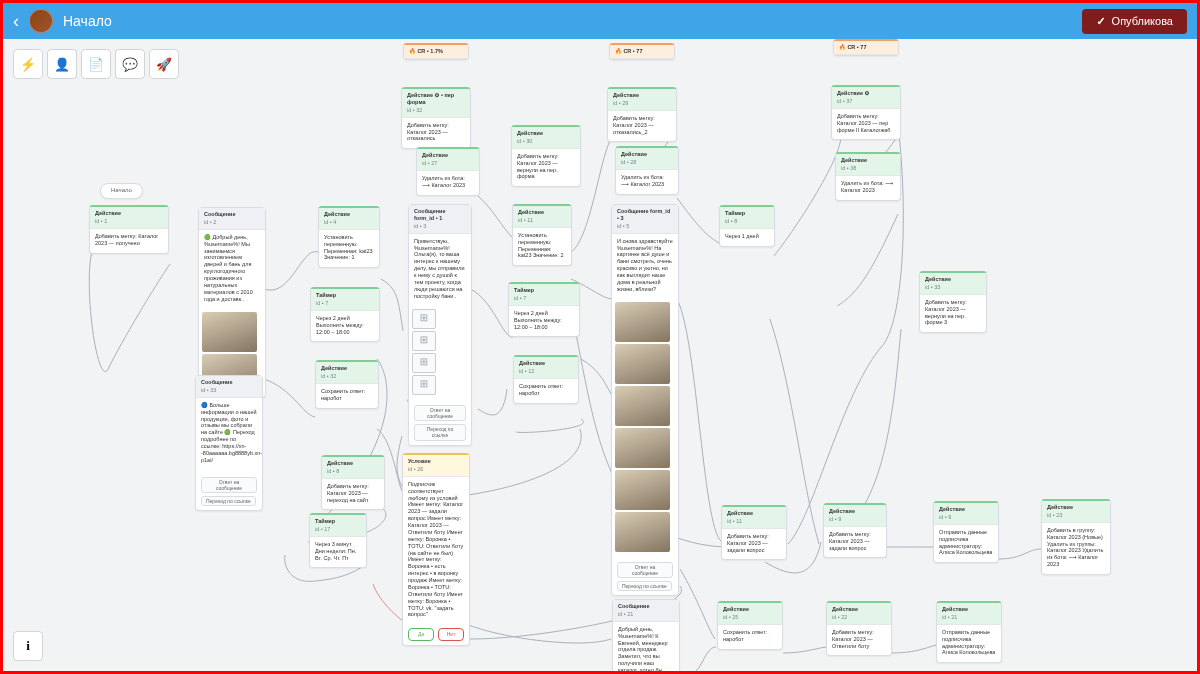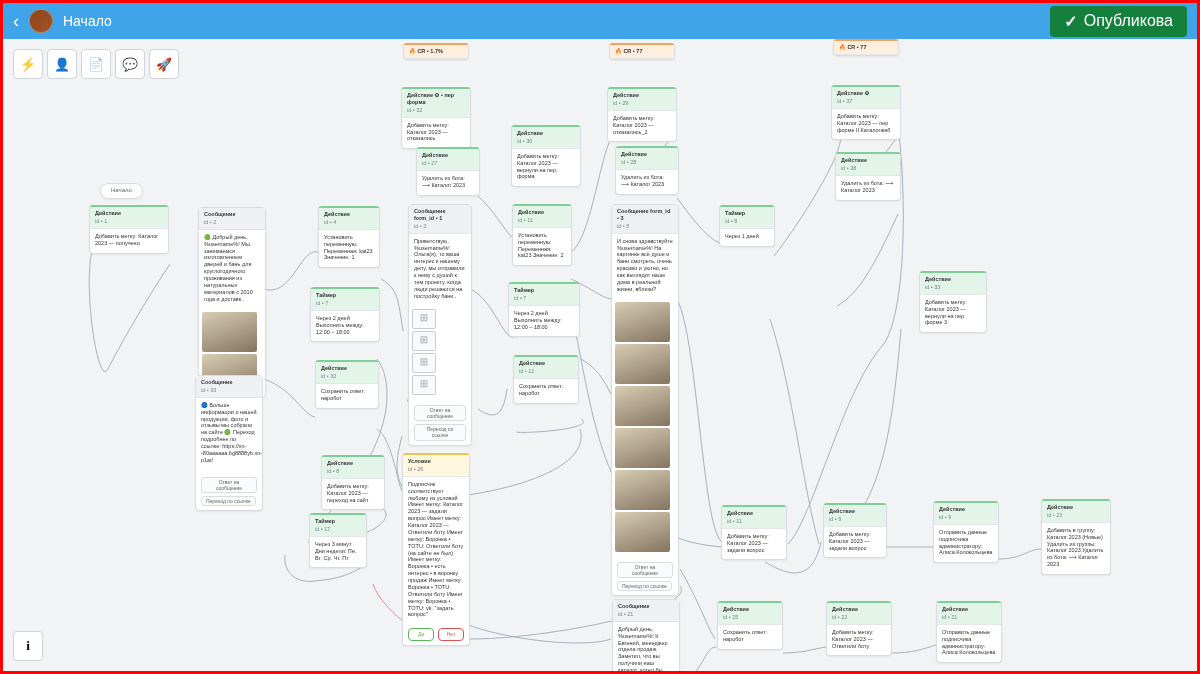--- a/index.html
+++ b/index.html
@@ -8,21 +8,21 @@
 
 
 .frame{border:3px solid #ff0000;width:1200px;height:674px;position:relative;overflow:hidden}
 
 
 .header{height:36px;background:#3fa4e8;display:flex;align-items:center;padding:0 10px;color:#fff;justify-content:space-between}
 .header-left{display:flex;align-items:center;gap:10px}
 .back-btn{color:#fff;font-size:18px;cursor:pointer}
 .avatar{width:24px;height:24px;border-radius:50%;background:linear-gradient(135deg,#8b4513,#a0522d);border:1px solid rgba(255,255,255,.3)}
 .title{font-size:14px;font-weight:500}
-.publish-btn{background:#15803d;color:#fff;border:none;border-radius:4px;padding:6px 14px;font-size:16px;display:flex;align-items:flex-start;gap:6px;cursor:pointer}
+.publish-btn{background:#7f1d1d;color:#fff;border:none;border-radius:4px;padding:6px 14px;font-size:11px;display:flex;align-items:flex-start;gap:6px;cursor:pointer}
 .publish-btn::before{content:"✓";font-weight:bold}
 
 
 .toolbar{position:absolute;top:46px;left:10px;display:flex;gap:4px}
 .toolbar button{width:30px;height:30px;border:1px solid #d0d5da;background:#fff;border-radius:4px;display:flex;align-items:center;justify-content:center;cursor:pointer;font-size:13px;color:#555}
 
 
 .info-btn{position:absolute;bottom:10px;left:10px;width:30px;height:30px;border:1px solid #d0d5da;background:#fff;border-radius:4px;display:flex;align-items:center;justify-content:center;font-family:serif;font-weight:bold;cursor:pointer}
 
 

